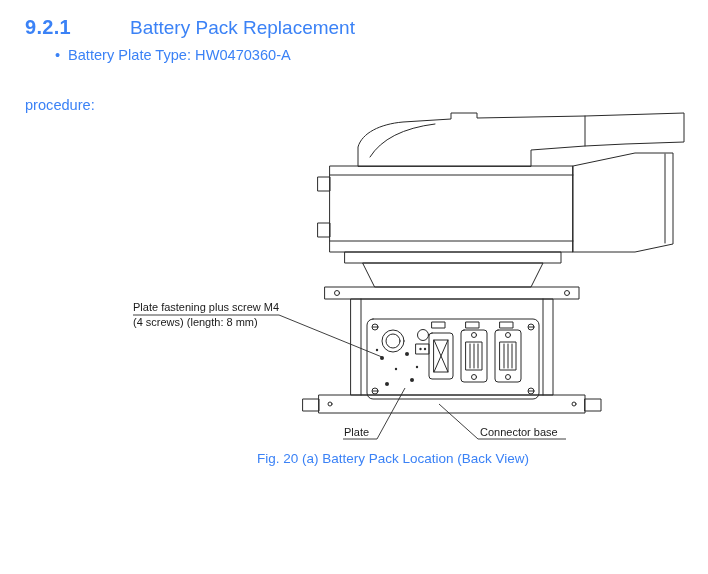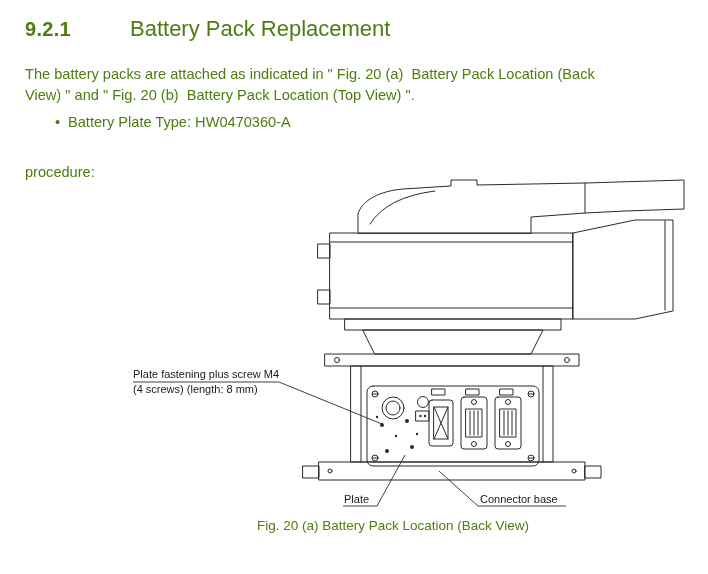--- a/index.html
+++ b/index.html
@@ -1,25 +1,25 @@
 <!DOCTYPE html>
 <html><head>
 <meta charset="utf-8">
 <style>
   * { margin:0; padding:0; box-sizing:border-box; }
   html,body { background:#e8e8e8; }
   .page {
     width:708px; height:574px; background:#ffffff;
-    font-family:"Liberation Sans", sans-serif; color:#4d7c0f;
+    font-family:"Liberation Sans", sans-serif; color:#3b82f6;
     position:relative; overflow:hidden; margin:0 auto;
   }
   .content { padding:16px 18px 0 25px; }
   .heading { display:flex; align-items:baseline; }
   .heading .num { font-weight:bold; font-size:20px; width:105px; letter-spacing:0.3px; }
-  .heading .title { font-size:22px; }
+  .heading .title { font-size:19px; }
   .para { font-size:14.6px; line-height:21px; }
   .line { white-space:pre; }
   .p1 { margin-top:22px; }
   .bullet { margin-top:6px; margin-left:30px; display:flex; font-size:14.6px; line-height:21px; }
   .bullet .marker { width:13px; }
   .p2 { margin-top:29px; }
   .figure { position:relative; margin-top:-5px; width:708px; }
   .figure svg { display:block; }
   .drawing { stroke:#2a2a2a; stroke-width:1; fill:none; stroke-linejoin:round; stroke-linecap:round; }
   .leader { stroke:#2a2a2a; stroke-width:0.9; fill:none; }
@@ -30,24 +30,20 @@
 <body>
 
 <div class="page">
   <div class="content">
 
     <div class="heading">
       <span class="num">9.2.1</span>
       <span class="title">Battery Pack Replacement</span>
     </div>
 
-    <div class="para p1">
-      <div class="line">The battery packs are attached as indicated in " Fig. 20 (a)  Battery Pack Location (Back</div>
-      <div class="line">View) " and " Fig. 20 (b)  Battery Pack Location (Top View) ".</div>
-    </div>
 
     <div class="bullet">
       <span class="marker">•</span>
       <span>Battery Plate Type: HW0470360-A</span>
     </div>
 
     <div class="para p2">
       <div class="line">procedure:</div>
     </div>
 

